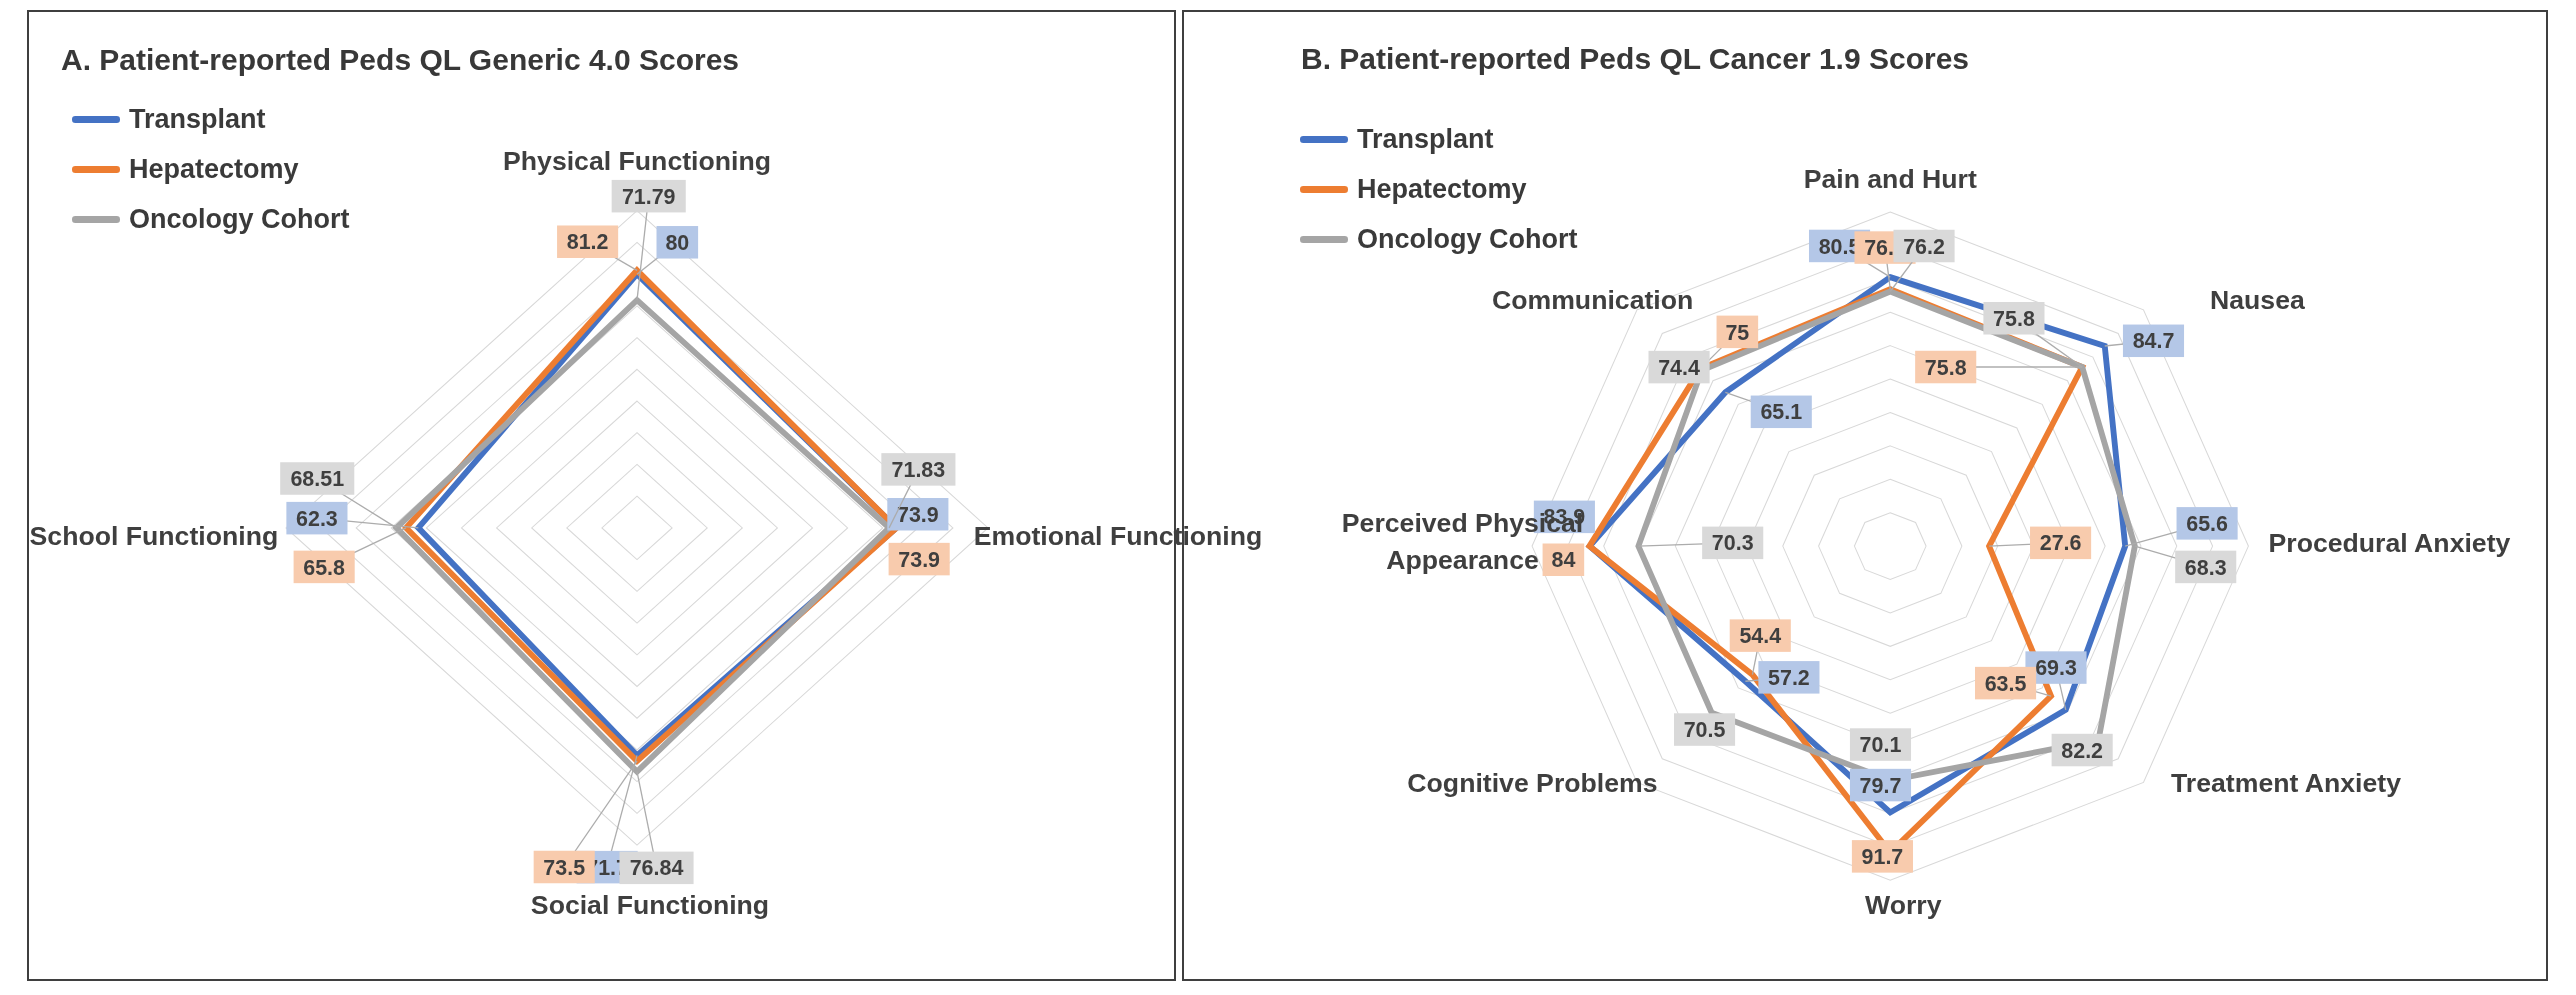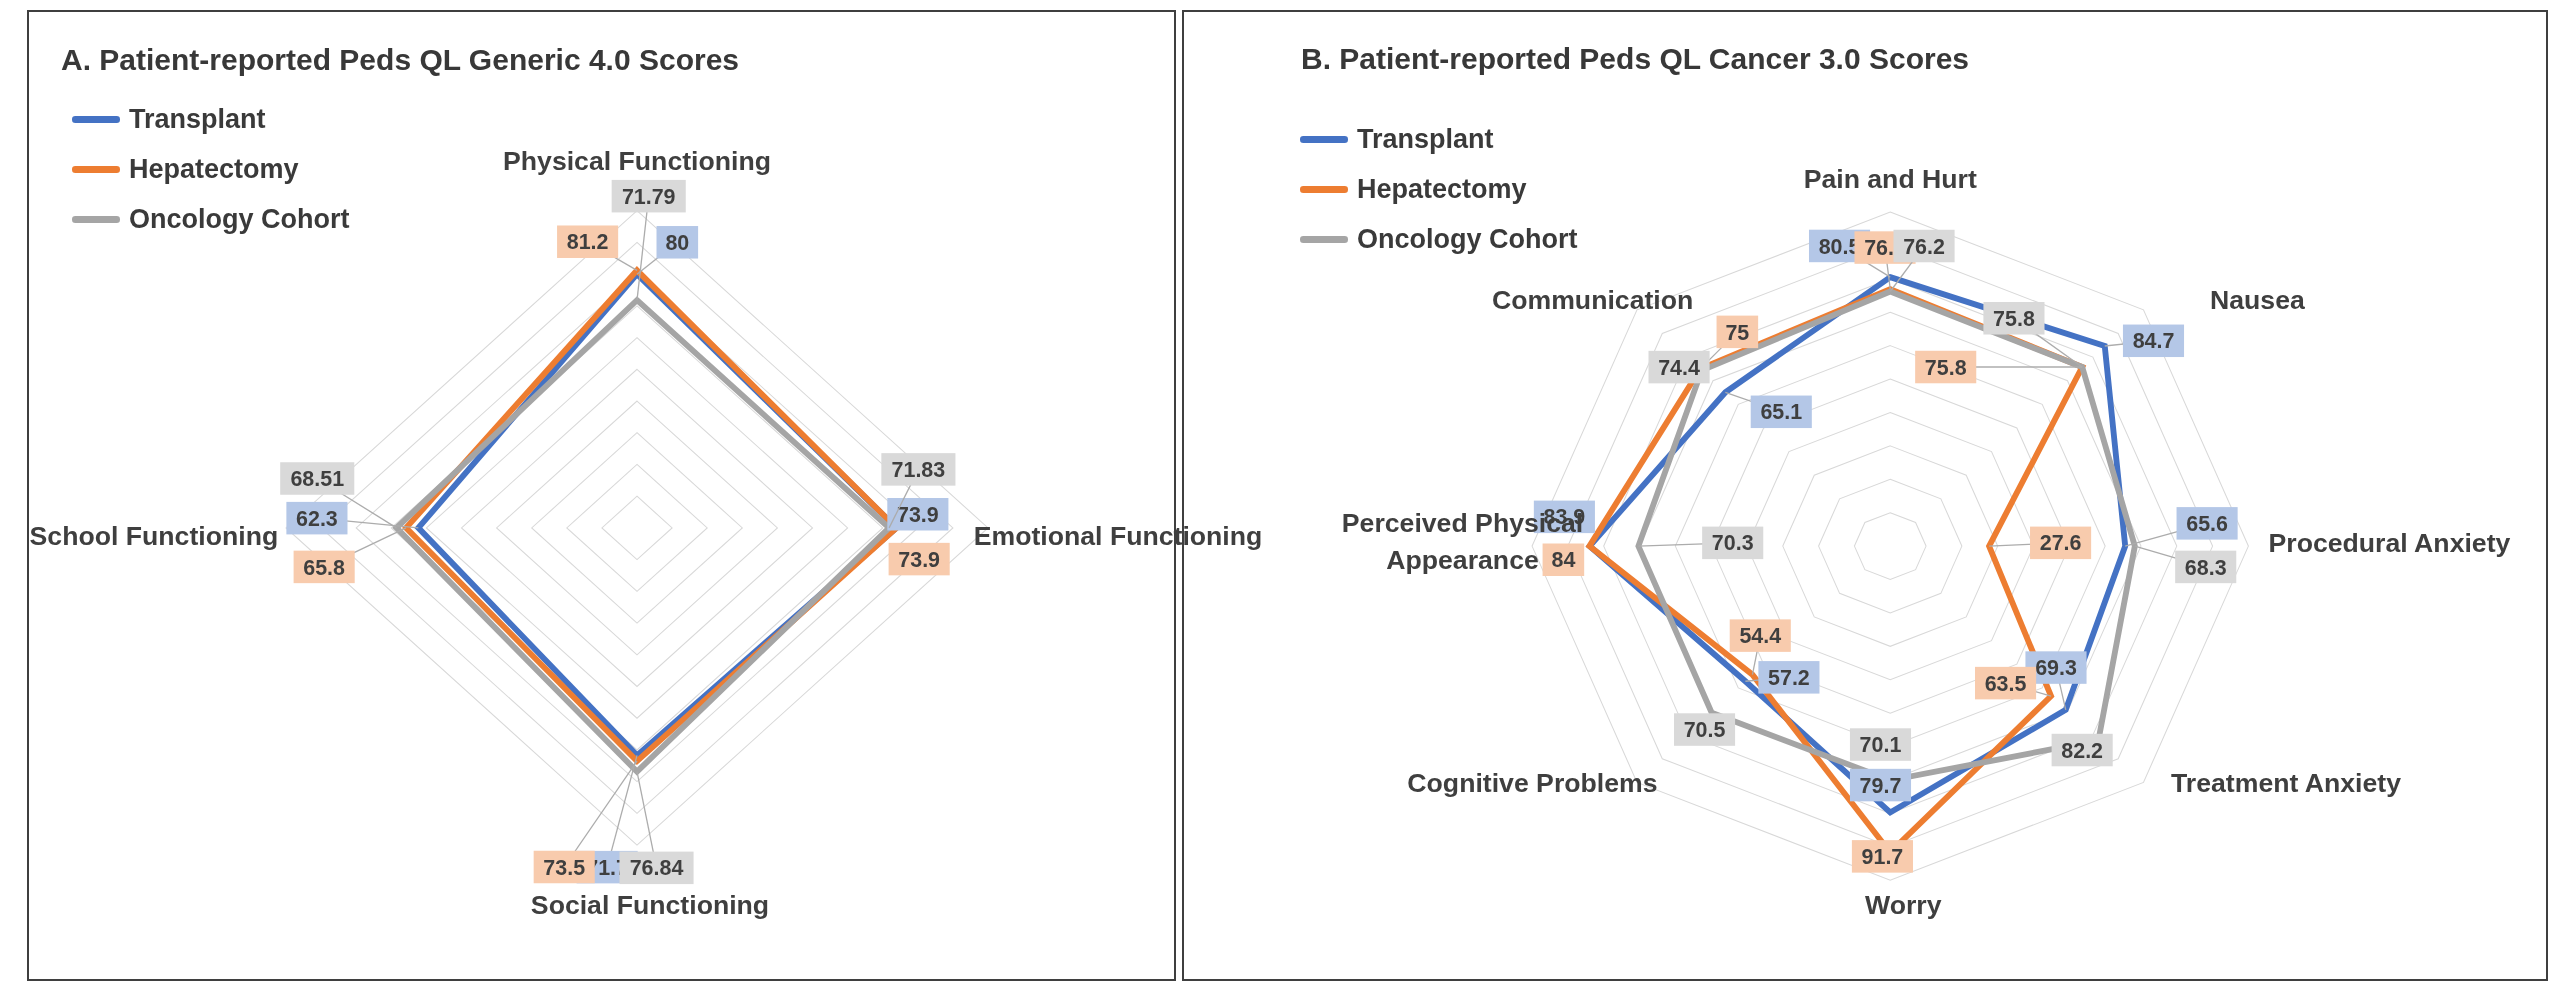--- a/index.html
+++ b/index.html
@@ -36,21 +36,21 @@
 </style>
 </head>
 <body>
 
 <div class="canvas">
 
   <div class="panel" id="panel-a"></div>
   <div class="panel" id="panel-b"></div>
 
   <div class="chart-title" id="title-a">A. Patient-reported Peds QL Generic 4.0 Scores</div>
-  <div class="chart-title" id="title-b">B. Patient-reported Peds QL Cancer 3.0 Scores</div>
+  <div class="chart-title" id="title-b">B. Patient-reported Peds QL Cancer 1.9 Scores</div>
 
   <div class="legend" id="legend-a">
       <div class="legend-row">
         <span class="legend-swatch" style="background: rgb(68, 114, 196);"></span>
         <span class="legend-label">Transplant</span>
       </div>
       <div class="legend-row">
         <span class="legend-swatch" style="background: rgb(237, 125, 49);"></span>
         <span class="legend-label">Hepatectomy</span>
       </div>

